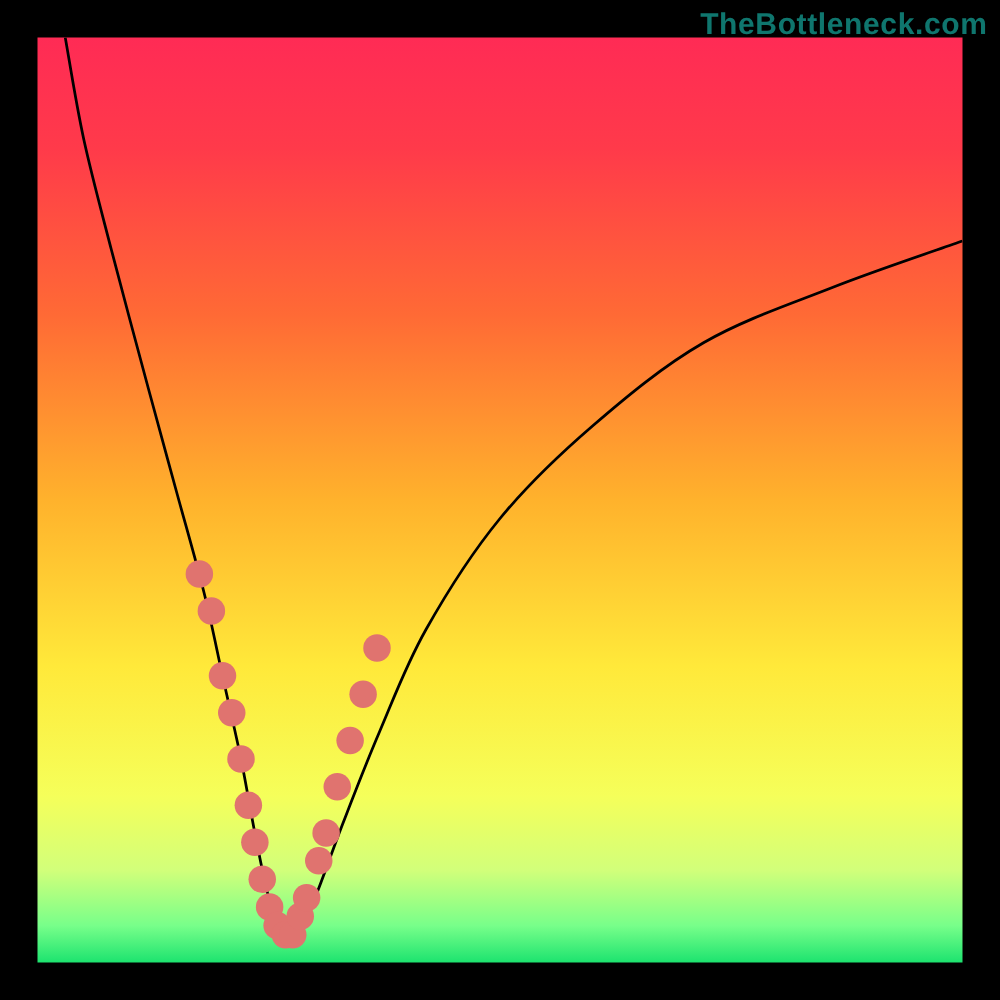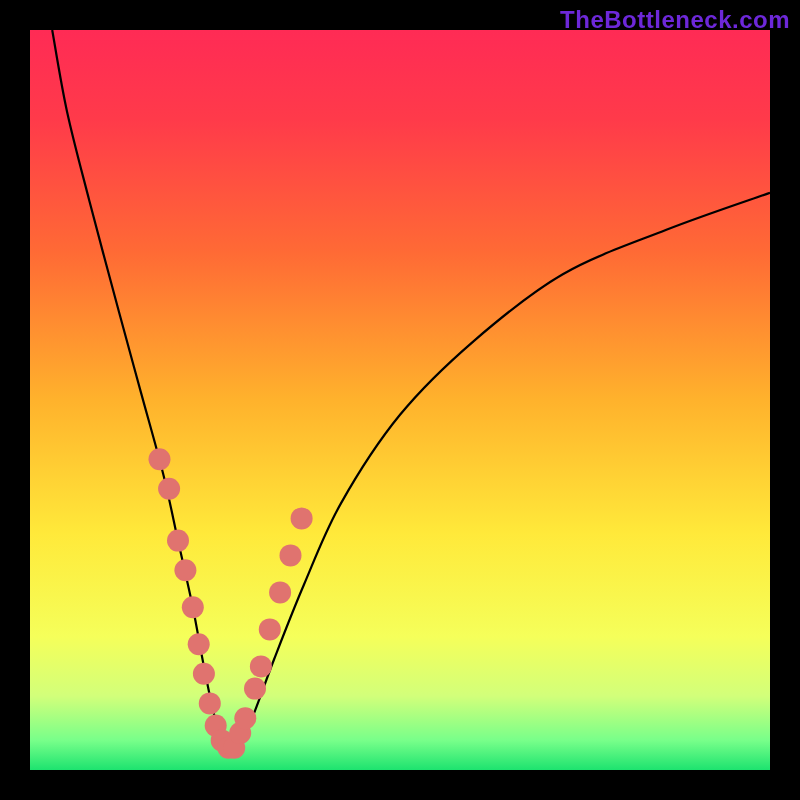--- a/index.html
+++ b/index.html
@@ -18,21 +18,21 @@
   svg {
     display: block;
   }
   .watermark {
     position: absolute;
     top: 6px;
     right: 10px;
     font-family: Arial, Helvetica, sans-serif;
     font-size: 24px;
     font-weight: 600;
-    color: #6d28d9;
+    color: #0f766e;
     letter-spacing: 0.5px;
     user-select: none;
   }
 </style>
 </head>
 <body>
 
 <div class="stage">
   <svg id="chart-svg" width="800" height="800" viewBox="0 0 800 800">
     <defs>

